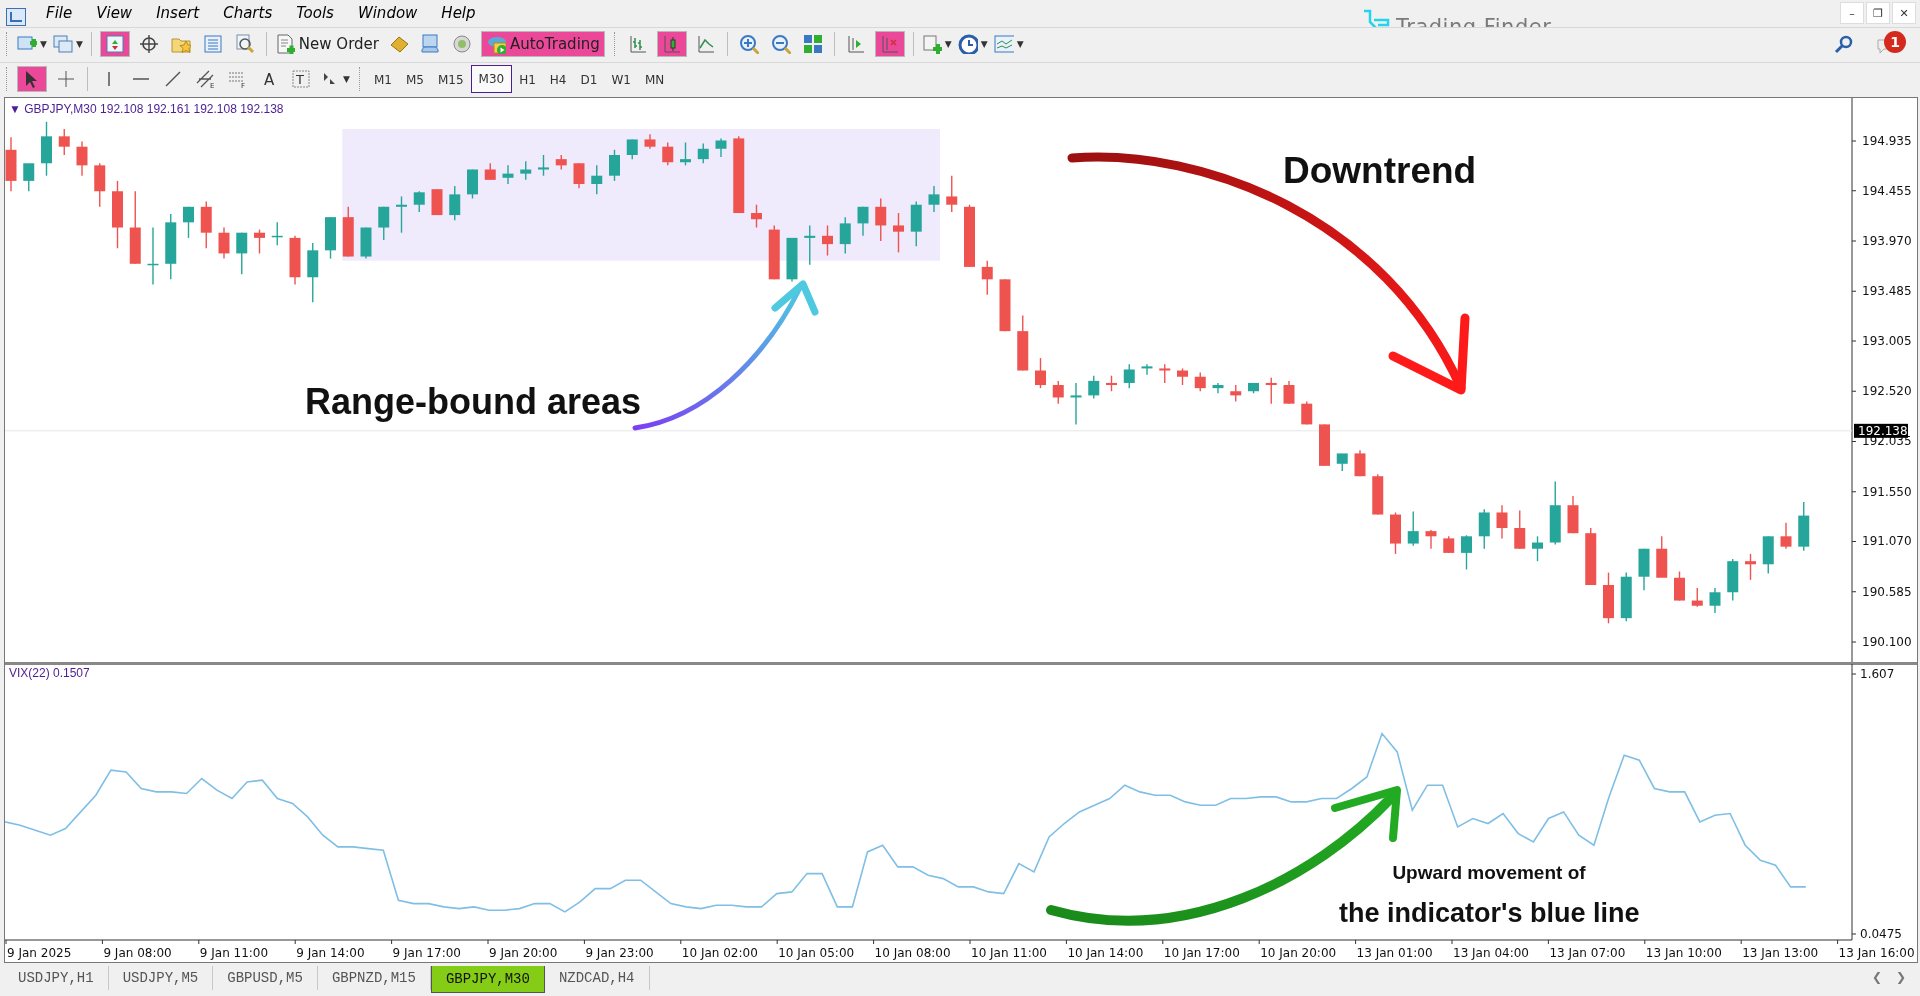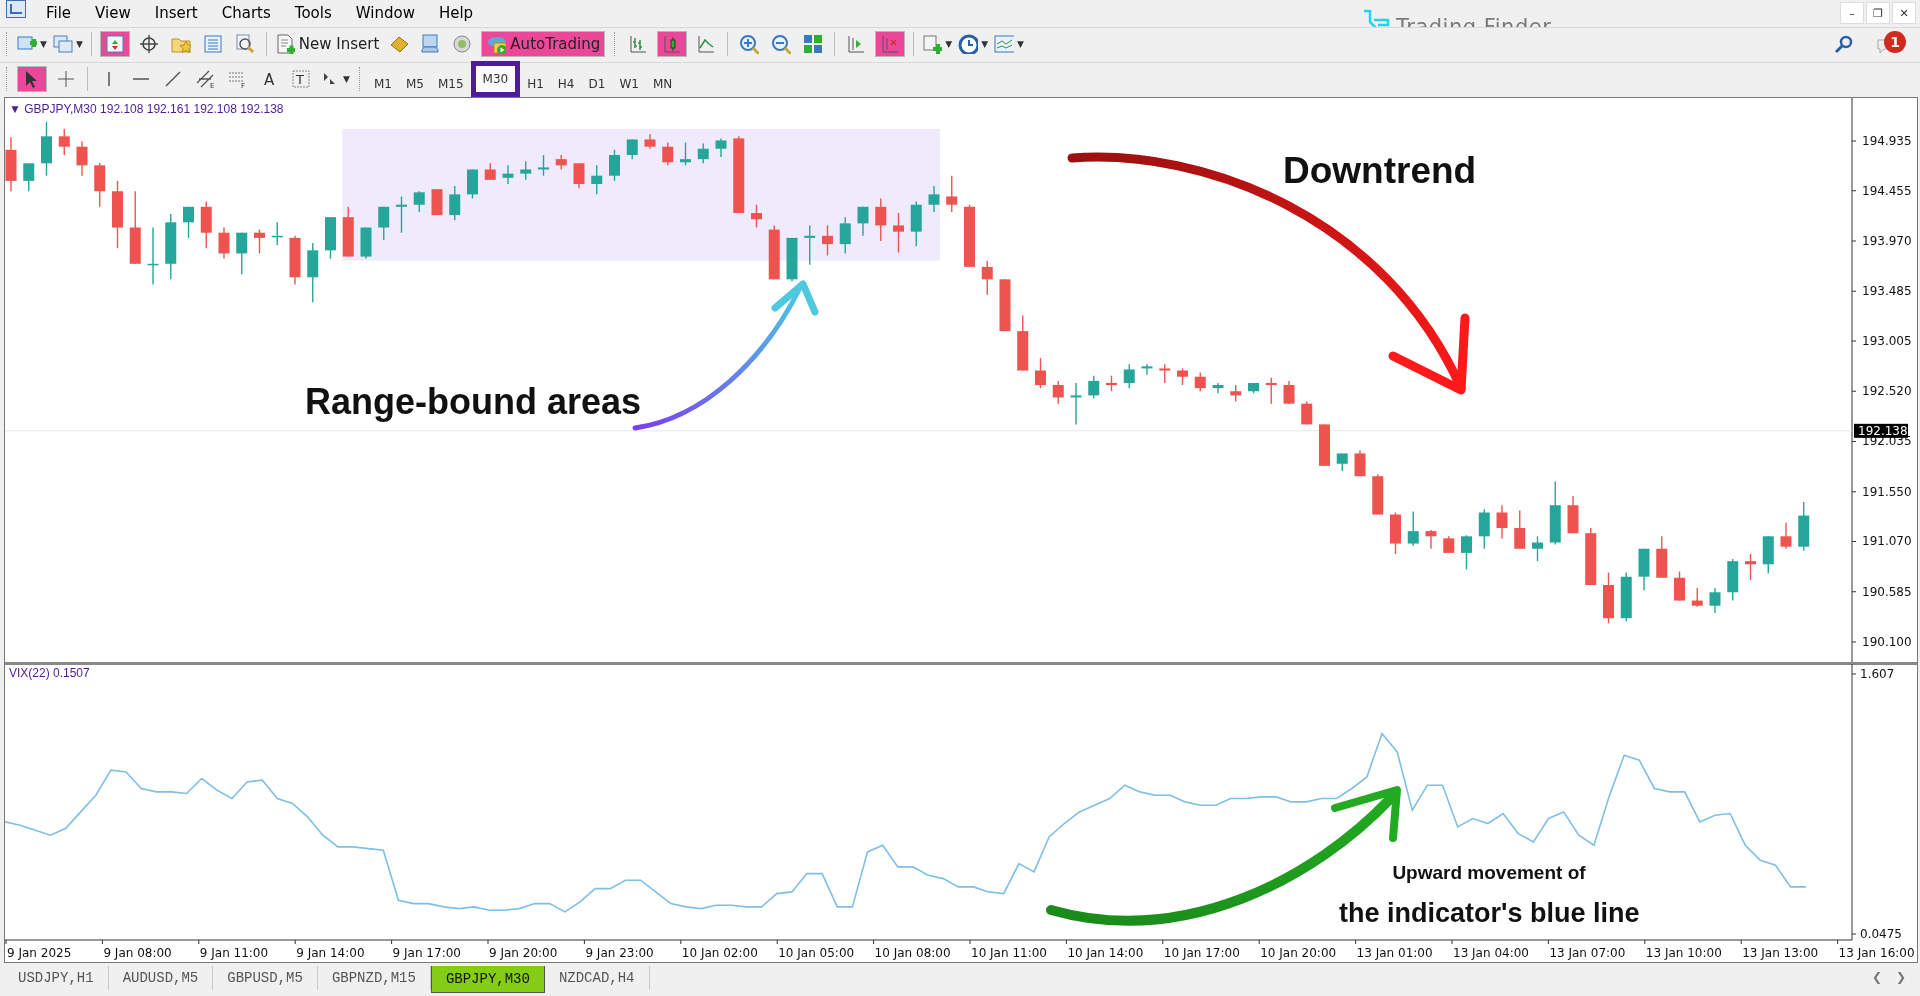--- a/index.html
+++ b/index.html
@@ -1,35 +1,35 @@
 <!DOCTYPE html>
 <html><head>
 <meta charset="utf-8">
 <style>
   html,body{margin:0;padding:0;}
   body{width:1920px;height:996px;overflow:hidden;background:#f0f0f0;font-family:"DejaVu Sans",sans-serif;font-size:12px;color:#000;position:relative;}
-  .menubar{position:absolute;left:0;top:0;width:1920px;height:26px;background:#f0f0f0;display:flex;align-items:flex-start;}
+  .menubar{position:absolute;left:0;top:0;width:1920px;height:26px;background:#f0f0f0;display:flex;align-items:flex-end;font-style:italic;}
   .menubar .app-icon{width:20px;height:18px;margin:0 8px 0 6px;border:1px solid #3a6fb5;background:#dbe8f7;box-sizing:border-box;position:relative;}
   .menubar .app-icon:after{content:"";position:absolute;left:3px;top:3px;width:10px;height:8px;border-left:2px solid #3a6fb5;border-bottom:2px solid #3a6fb5;}
   .menu-item{padding:0 12px;font-size:15px;line-height:26px;cursor:default;}
   .win-ctrls{position:absolute;right:4px;top:2px;display:flex;gap:2px;}
   .win-btn{width:22px;height:20px;background:#fff;border:1px solid #ddd;font-size:11px;display:flex;align-items:center;justify-content:center;color:#333;}
   .brand{position:absolute;left:1360px;top:8px;display:flex;align-items:center;gap:6px;}
   .brand-logo{width:30px;height:38px;position:relative;}
   .brand-text{font-family:"DejaVu Sans",sans-serif;font-size:21px;color:#7a7a7a;letter-spacing:0.5px;}
   .toolbar{position:absolute;left:0;height:32px;width:1920px;background:#f0f0f0;display:flex;align-items:center;border-top:1px solid #d8d8d8;}
   .tb1{top:27px;}
   .tb2{top:62px;height:32px;}
   .tb-sep{width:1px;height:24px;background:#bdbdbd;margin:0 5px;}
   .tb-grip{width:3px;height:24px;border-left:1px dotted #999;margin:0 4px 0 6px;}
   .tb-btn{height:26px;min-width:26px;display:flex;align-items:center;justify-content:center;margin:0 3px;font-size:15px;color:#222;box-sizing:border-box;}
   .tb-btn.boxed{border:1px solid #b8b8b8;background:#ec4899;padding:8px 4px;}
   .tb-btn .lbl{font-size:15px;margin-left:4px;}
   .tf{font-size:12px;color:#333;padding:0 7px;height:26px;display:flex;align-items:center;}
-  .tf.active{border:5px solid #4c1d95;background:#fafafa;}
+  .tf.active{border:1px solid #4c1d95;background:#fafafa;}
   .ico{display:inline-block;position:relative;width:20px;height:20px;}
   .caret{font-size:9px;margin-left:3px;color:#333;}
   .right-icons{position:absolute;right:14px;top:31px;display:flex;gap:22px;align-items:center;}
   .badge{width:22px;height:22px;border-radius:50%;background:#d42a1e;color:#fff;font-weight:bold;font-size:14px;display:flex;align-items:center;justify-content:center;}
   .chart-frame{position:absolute;left:4px;top:97px;width:1914px;height:866px;background:#fff;border:1px solid #777;box-sizing:border-box;}
   svg{position:absolute;left:0;top:0;}
   .tabs{position:absolute;left:0;top:966px;width:1920px;height:30px;background:#f0f0f0;display:flex;align-items:flex-start;}
   .tab{height:24px;padding:0 14px;font-size:14px;color:#555;display:flex;align-items:center;border-right:1px solid #c8c8c8;font-family:Liberation Mono, monospace;}
   .tab.active{background:#84cc16;color:#111;border:1px solid #555;border-top:none;height:26px;}
   .tab-scroll{position:absolute;right:14px;top:4px;color:#777;font-size:12px;display:flex;gap:14px;}
@@ -111,21 +111,21 @@
         <path d="M13 13l5 5" stroke="#c9a53a" stroke-width="3"></path>
       </svg>
   </div>
   <div class="tb-sep"></div>
   <div class="tb-btn">
     <svg class="ico" width="22" height="22" style="position:relative">
         <path d="M3 1h10l4 4v14H3z" fill="#f7f7f7" stroke="#666"></path>
         <path d="M6 6h7M6 9h7M6 12h5" stroke="#888"></path>
         <path d="M12 16h9M16.5 11.5v9" stroke="#2fae2f" stroke-width="4"></path>
       </svg>
-    <span class="lbl">New Insert</span>
+    <span class="lbl">New Order</span>
   </div>
   <div class="tb-btn">
     <svg class="ico" width="22" height="20" style="position:relative">
         <path d="M3 11l8-8 9 7-8 8z" fill="#e0b030" stroke="#9a7410"></path>
       </svg>
   </div>
   <div class="tb-btn">
     <svg class="ico" width="22" height="20" style="position:relative">
         <rect x="3" y="1" width="14" height="12" fill="#bcd6f0" stroke="#3b78c4"></rect>
         <path d="M2 18a4 4 0 0 1 4-5h8a4 4 0 0 1 4 5z" fill="#a9c8e8" stroke="#3b78c4"></path>
@@ -616,21 +616,21 @@
   <div class="pane-label" style="left:4px;top:568px">VIX(22) 0.1507</div>
   <div class="ann" style="left:300px;top:283px;font-size:36px">Range-bound areas</div>
   <div class="ann" style="left:1278px;top:52px;font-size:37px">Downtrend</div>
   <div class="ann" style="left:1334px;top:764px;font-size:19px;text-align:center;width:300px">Upward movement of</div>
   <div class="ann" style="left:1334px;top:800px;font-size:27px;text-align:center;width:300px">the indicator's blue line</div>
 </div>
 
 <div class="tabs">
   <div id="tabs-container" style="display:flex;margin-left:4px">
       <div class="tab">USDJPY,H1</div>
-      <div class="tab">AUDUSD,M5</div>
+      <div class="tab">USDJPY,M5</div>
       <div class="tab">GBPUSD,M5</div>
       <div class="tab">GBPNZD,M15</div>
       <div class="tab active">GBPJPY,M30</div>
       <div class="tab">NZDCAD,H4</div>
     </div>
   <div class="tab-scroll">
     <span>❮</span>
     <span>❯</span>
   </div>
 </div>

